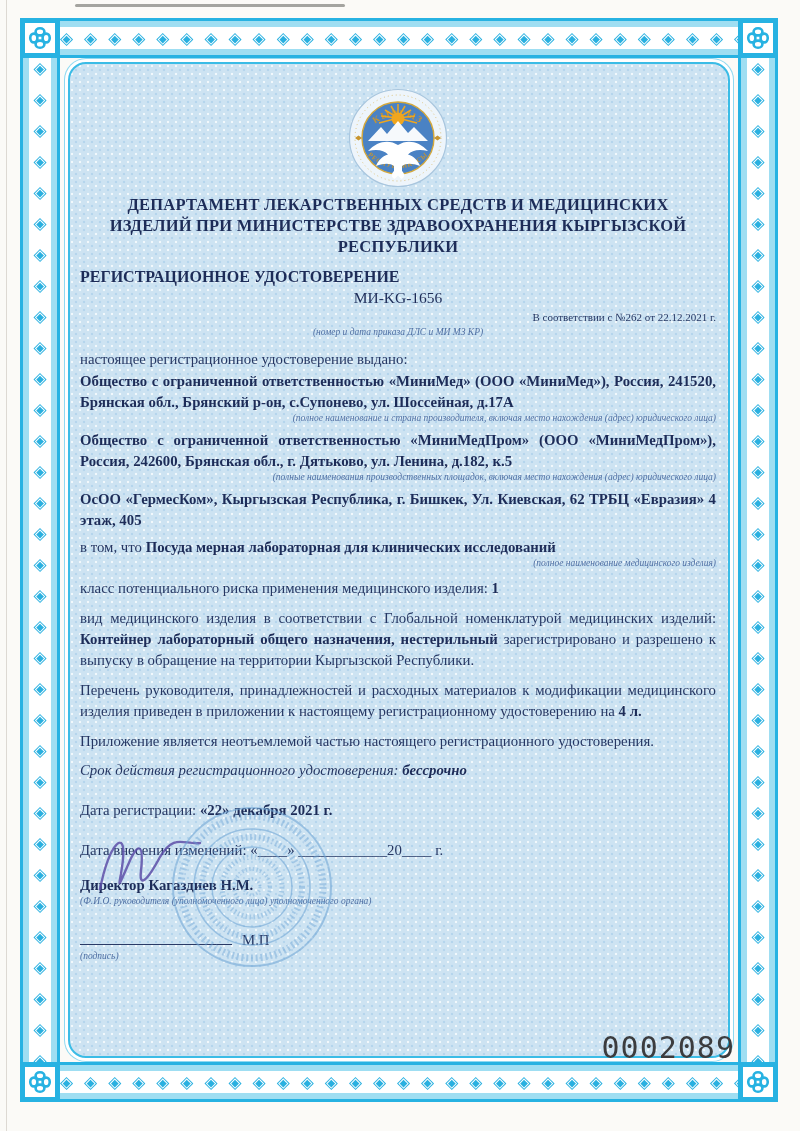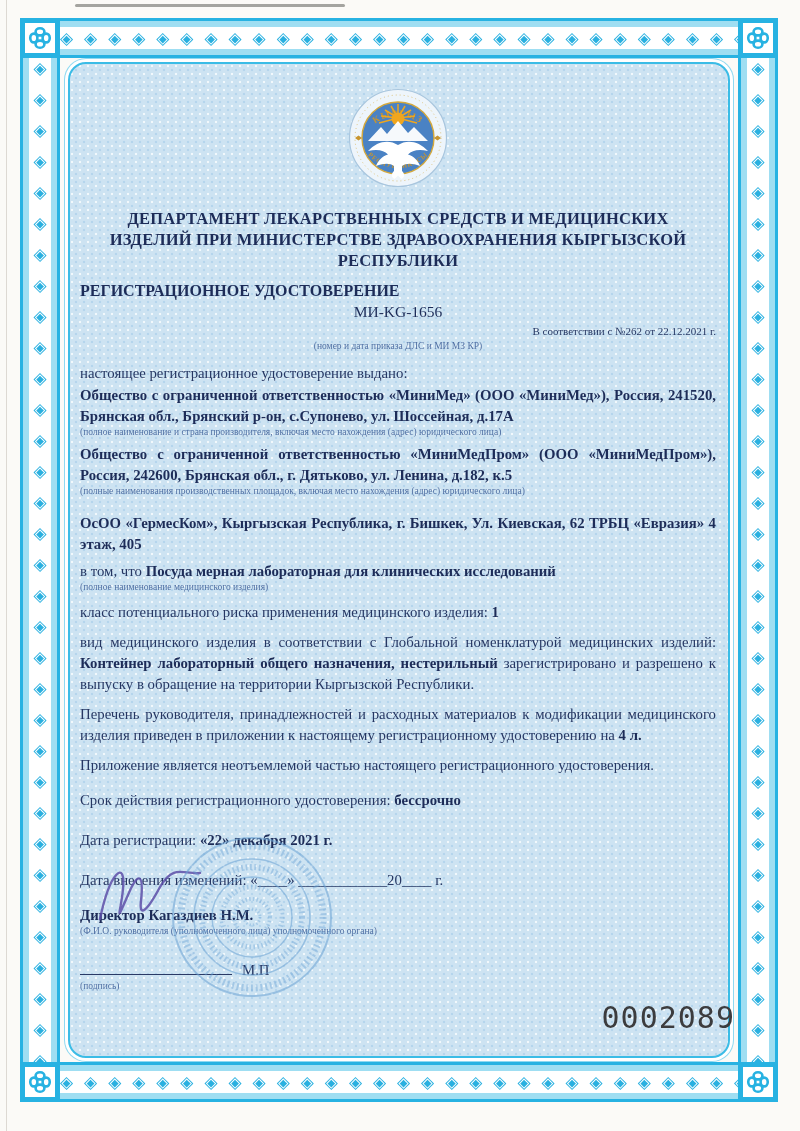--- a/index.html
+++ b/index.html
@@ -39,42 +39,42 @@
       radial-gradient(circle at 6px 6px, rgba(150,195,230,.45) 1px, rgba(255,255,255,0) 1.6px);
     background-size:8px 8px,8px 8px;
     overflow:hidden;
   }
   .content{position:relative;padding:0 12px 0 10px;color:#263763;}
 
   
   .emblem-wrap{width:100px;height:100px;margin:24px auto 2px;}
 
   
-  .dept{margin:20px auto 0;max-width:620px;text-align:center;
+  .dept{margin:6px auto 0;max-width:620px;text-align:center;
     font-weight:bold;font-size:16.5px;line-height:21px;color:#1d2c58;letter-spacing:.2px;}
   .doc-title{margin-top:9px;text-align:left;font-weight:bold;font-size:16px;line-height:21px;color:#1d2c58;}
   .doc-number{text-align:center;font-weight:normal;font-size:15.5px;line-height:21px;color:#1d2c58;}
   .order-ref{text-align:right;font-size:11px;line-height:19px;}
-  .caption{font-size:9.5px;line-height:11px;color:#4f6fa3;}
+  .caption{font-style:italic;font-size:9.5px;line-height:11px;color:#4f6fa3;}
   .caption.center{text-align:center;}
 
   
   .para{font-size:14.8px;line-height:21px;margin:9px 0 0;text-align:justify;}
   .para.first{margin-top:11px;}
   .para b{color:#1d2c58;}
-  .cap-block{margin:0 0 2px;}
+  .cap-block{margin:0 0 2px;text-align:right;}
 
   .sig-block{position:relative;margin-top:12px;}
   .director{font-size:14.8px;line-height:21px;font-weight:bold;color:#1d2c58;margin-top:14px;}
   .sig-row{margin-top:24px;font-size:14.8px;line-height:18px;}
   .sig-line{display:inline-block;width:152px;border-bottom:1.4px solid #2a3a66;height:13px;}
   .mp{margin-left:10px;}
   .sign-cap{margin-top:2px;}
 
-  .serial{position:absolute;left:560px;top:1000px;width:175px;text-align:right;
+  .serial{position:absolute;left:560px;top:1030px;width:175px;text-align:right;
     font-family:"DejaVu Sans Mono",monospace;font-size:30px;color:#3c3c3e;letter-spacing:1px;}
 
   .stamp{position:absolute;left:88px;top:-72px;width:168px;height:168px;opacity:.55;pointer-events:none;}
   .scribble{position:absolute;left:8px;top:-52px;width:130px;height:84px;pointer-events:none;}
 </style>
 </head>
 <body>
 
 <div class="scan-streak"></div>
 <div class="scan-edge"></div>
@@ -166,34 +166,34 @@
       <div class="caption center">(номер и дата приказа ДЛС и МИ МЗ КР)</div>
 
       <p class="para first">настоящее регистрационное удостоверение выдано:</p>
 
       <p class="para" style="margin-top:1px;"><b>Общество с ограниченной ответственностью «МиниМед» (ООО «МиниМед»), Россия, 241520, Брянская обл., Брянский р-он, с.Супонево, ул. Шоссейная, д.17А</b></p>
       <div class="caption cap-block">(полное наименование и страна производителя, включая место нахождения (адрес) юридического лица)</div>
 
       <p class="para" style="margin-top:6px;"><b>Общество с ограниченной ответственностью «МиниМедПром» (ООО «МиниМедПром»), Россия, 242600, Брянская обл., г. Дятьково, ул. Ленина, д.182, к.5</b></p>
       <div class="caption cap-block">(полные наименования производственных площадок, включая место нахождения (адрес) юридического лица)</div>
 
-      <p class="para" style="margin-top:16px;"><b>ОсОО «ГермесКом», Кыргызская Республика, г. Бишкек, Ул. Киевская, 62 ТРБЦ «Евразия» 4 этаж, 405</b></p>
+      <p class="para" style="margin-top:6px;"><b>ОсОО «ГермесКом», Кыргызская Республика, г. Бишкек, Ул. Киевская, 62 ТРБЦ «Евразия» 4 этаж, 405</b></p>
 
       <p class="para" style="margin-top:6px;"><span>в том, что </span><b>Посуда мерная лабораторная для клинических исследований</b></p>
       <div class="caption cap-block">(полное наименование медицинского изделия)</div>
 
       <p class="para"><span>класс потенциального риска применения медицинского изделия: </span><b>1</b></p>
 
       <p class="para"><span>вид медицинского изделия в соответствии с Глобальной номенклатурой медицинских изделий: </span><b>Контейнер лабораторный общего назначения, нестерильный</b><span> зарегистрировано и разрешено к выпуску в обращение на территории Кыргызской Республики.</span></p>
 
       <p class="para"><span>Перечень руководителя, принадлежностей и расходных материалов к модификации медицинского изделия приведен в приложении к настоящему регистрационному удостоверению на </span><b>4 л.</b></p>
 
       <p class="para">Приложение является неотъемлемой частью настоящего регистрационного удостоверения.</p>
 
-      <p class="para" style="margin-top:14px;"><span>Срок действия регистрационного удостоверения: </span><b>бессрочно</b></p>
+      <p class="para" style="margin-top:8px;font-style:italic;"><span>Срок действия регистрационного удостоверения: </span><b>бессрочно</b></p>
 
       <p class="para" style="margin-top:19px;"><span>Дата регистрации: </span><b>«22» декабря 2021 г.</b></p>
 
       <p class="para" style="margin-top:19px;">Дата внесения изменений: «____» ____________20____ г.</p>
 
       <div class="sig-block">
         <div class="director">Директор Кагаздиев Н.М.</div>
         <div class="caption">(Ф.И.О. руководителя (уполномоченного лица) уполномоченного органа)</div>
 
         <div class="sig-row">

